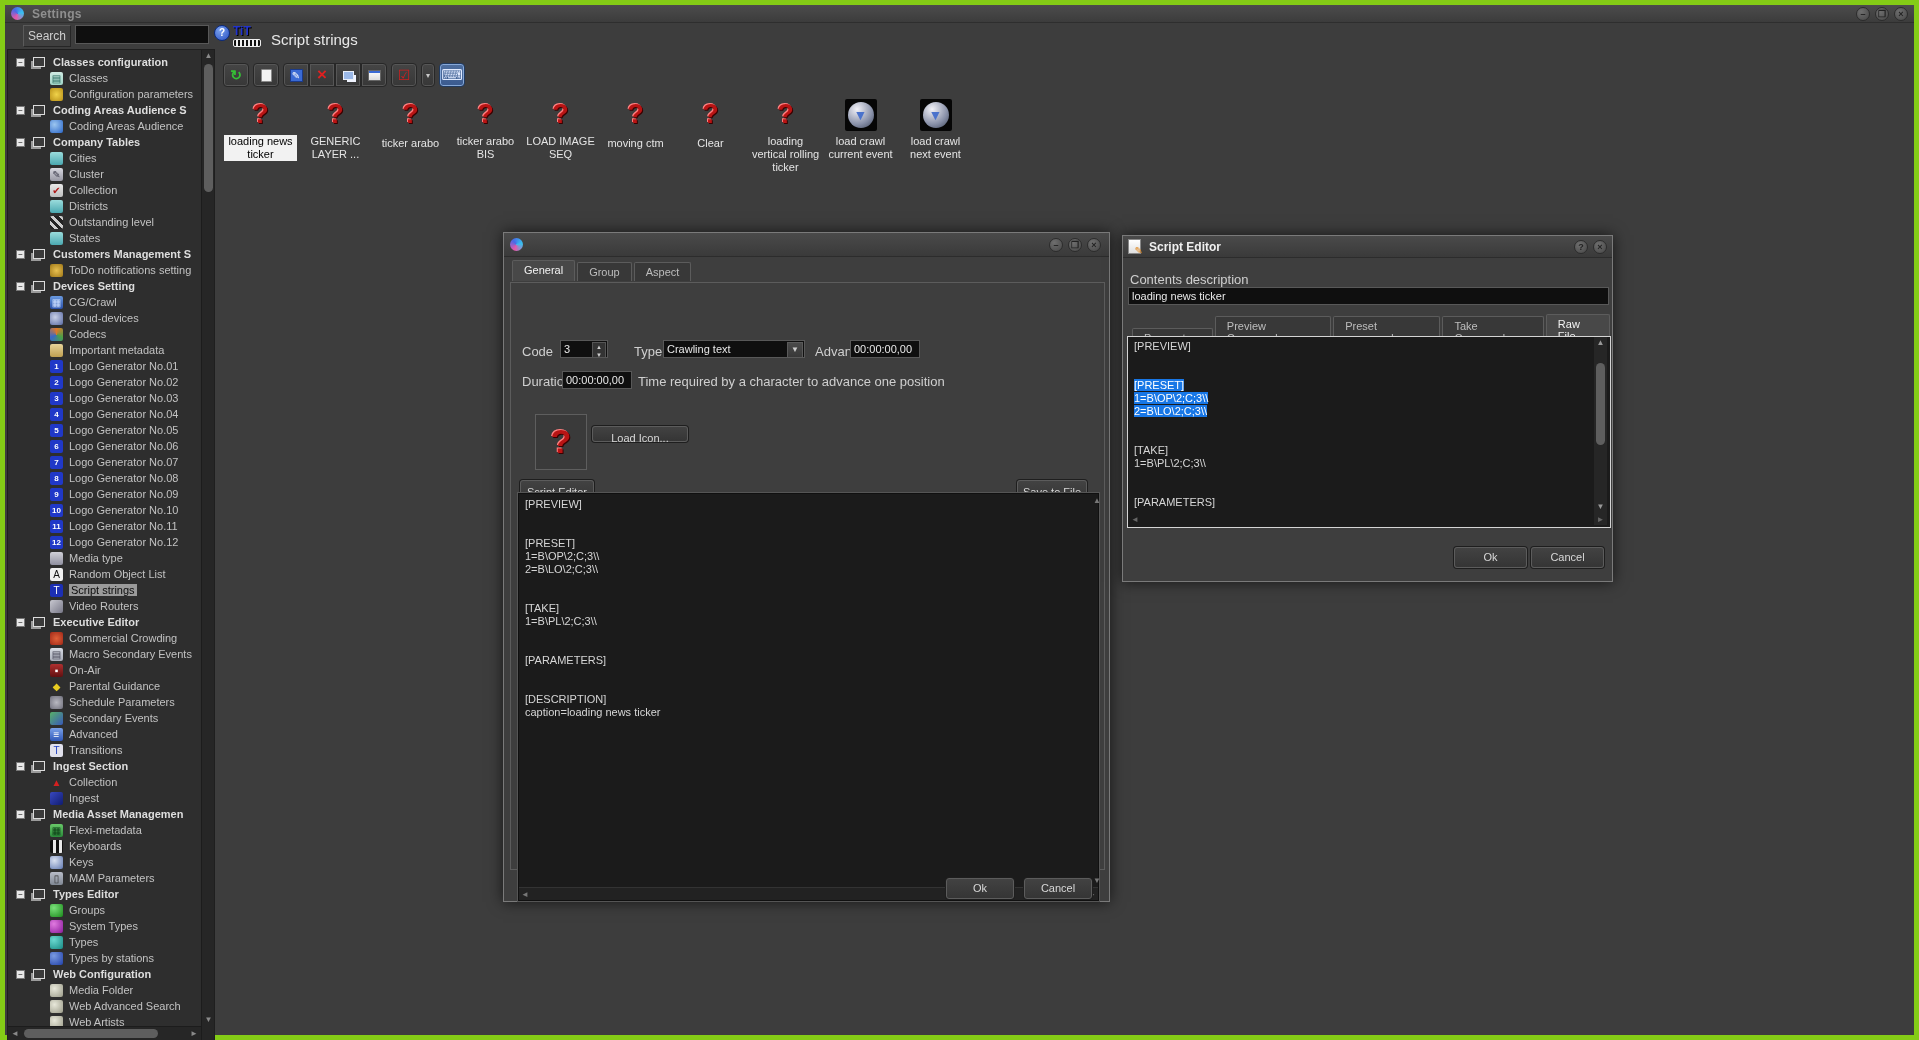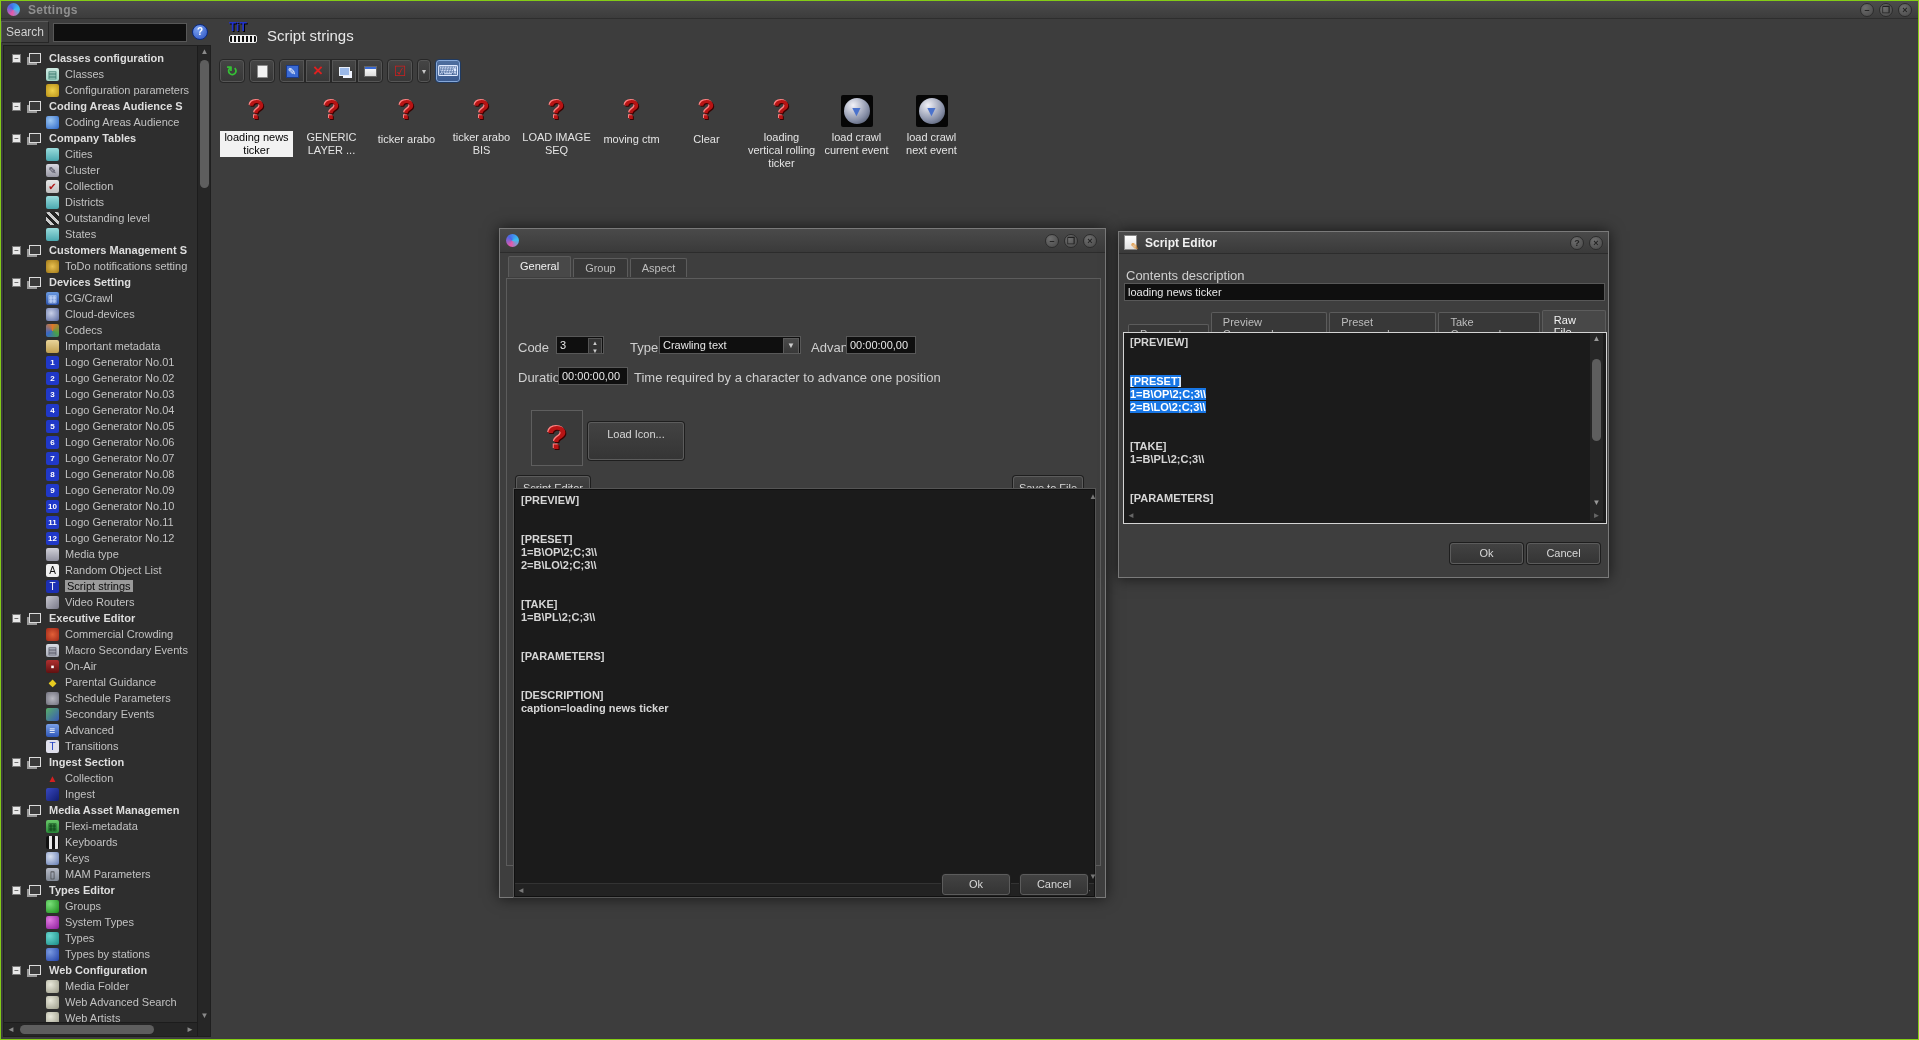--- a/index.html
+++ b/index.html
@@ -1,27 +1,27 @@
 <!DOCTYPE html>
 <html><head>
 <meta charset="utf-8">
 <style>
   *{margin:0;padding:0;box-sizing:border-box;font-family:"Liberation Sans",sans-serif;}
   html,body{width:1919px;height:1040px;background:#2a2a2a;overflow:hidden;}
-  .window{position:absolute;inset:0;background:#3d3d3d;border:1px solid #84cc16;}
+  .window{position:absolute;inset:0;background:#3d3d3d;border:5px solid #84cc16;}
 
   
   .titlebar{position:absolute;left:0;top:0;right:0;height:18px;background:linear-gradient(#4c4c4c,#3c3c3c);display:flex;align-items:center;padding:0 6px;border-bottom:1px solid #2e2e2e;}
   .app-icon{width:13px;height:13px;border-radius:50%;background:conic-gradient(from 200deg,#e858a8,#4868e8,#38c0f0,#e858a8);margin-right:8px;}
   .win-title{font-size:12px;font-weight:bold;color:#8f8f8f;letter-spacing:.3px;}
   .winctl{position:absolute;right:6px;top:2px;display:flex;gap:5px;}
   .roundbtn{width:14px;height:14px;border-radius:50%;background:radial-gradient(circle at 35% 30%,#6e6e6e,#474747);border:1px solid #2c2c2c;color:#222;font-size:9px;line-height:12px;text-align:center;font-weight:bold;}
 
   
-  .search-row{position:absolute;left:0;top:20px;width:210px;height:22px;display:flex;align-items:center;}
+  .search-row{position:absolute;left:18px;top:20px;width:210px;height:22px;display:flex;}
   .search-label{width:48px;height:22px;background:#3f3f3f;border:1px solid #5a5a5a;border-bottom-color:#262626;border-right-color:#262626;color:#cfcfcf;font-size:12px;text-align:center;line-height:20px;}
   .search-input{width:134px;height:19px;margin-left:4px;background:#0f0f0f;border:1px solid #585858;color:#e8e8e8;font-size:11px;padding:0 3px;}
   .help-icon{width:16px;height:16px;margin-left:5px;border-radius:50%;background:radial-gradient(circle at 35% 30%,#7aa2f0,#2a50c0);border:1px solid #0a2a80;color:#fff;font-size:10px;font-weight:bold;text-align:center;line-height:14px;}
   .tree-box{position:absolute;left:2px;top:44px;width:208px;height:992px;background:#2e2e2e;border:1px solid #1f1f1f;overflow:hidden;}
   .tree{position:absolute;left:0;top:4px;right:13px;}
   .tree-row{height:16px;display:flex;align-items:center;white-space:nowrap;overflow:hidden;}
   .tree-row .expander{width:9px;height:9px;margin-left:8px;background:#e8e8e8;border:1px solid #777;color:#111;font-size:8px;line-height:7px;text-align:center;flex:none;}
   .tree-row .folder-ic{width:12px;height:10px;margin-left:8px;border:1px solid #dcdcdc;background:#3a3a3a;box-shadow:-3px 3px 0 -1px #9a9a9a;flex:none;}
   .tree-row.cat .lab{margin-left:8px;font-weight:bold;color:#dedede;font-size:11px;}
   .tree-row .tree-ic{width:13px;height:13px;margin-left:42px;flex:none;display:flex;align-items:center;justify-content:center;font-size:10px;line-height:13px;border-radius:2px;}
@@ -63,21 +63,21 @@
   
   .dialog{position:absolute;background:#3e3e3e;border:1px solid #7a7a7a;box-shadow:0 0 14px rgba(0,0,0,.65);}
   .dlg-titlebar{position:absolute;left:0;top:0;right:0;background:linear-gradient(#4a4a4a,#3a3a3a);border-bottom:1px solid #2c2c2c;display:flex;align-items:center;}
   .field{background:#0f0f0f;border:1px solid #585858;color:#e8e8e8;font-size:11px;padding:0 3px;}
   .btn{background:linear-gradient(#424242,#353535);border:1px solid #5c5c5c;box-shadow:0 0 0 1px #1e1e1e;border-radius:3px;color:#d8d8d8;font-size:11px;text-align:center;position:absolute;}
   .lbl{position:absolute;font-size:13px;color:#cfcfcf;white-space:nowrap;}
   .tabs{position:absolute;display:flex;align-items:flex-end;}
   .tab{padding:3px 11px;font-size:11px;color:#bdbdbd;background:#383838;border:1px solid #5c5c5c;border-bottom:none;border-radius:2px 2px 0 0;margin-right:2px;}
   .tab.active{background:#484848;color:#f2f2f2;padding-bottom:5px;}
   .textarea{position:absolute;background:#1b1b1b;border:1px solid #101010;box-shadow:0 0 0 1px #555;overflow:hidden;}
-  .line{font-size:11px;line-height:13px;color:#d6d6d6;white-space:pre;padding-left:6px;font-weight:bold;}
+  .line{font-size:11px;line-height:13px;color:#d6d6d6;white-space:pre;padding-left:6px;}
   .line span.seltxt{background:#1877e6;color:#fff;}
   .ta-varr{position:absolute;right:1px;width:12px;height:12px;color:#777;font-size:8px;text-align:center;line-height:12px;}
   .ta-harr{position:absolute;bottom:1px;width:12px;height:12px;color:#777;font-size:8px;text-align:center;line-height:12px;}
 
   
   #dlg1{left:498px;top:227px;width:607px;height:670px;}
   #dlg1 .dlg-titlebar{height:24px;padding:0 6px;}
   #dlg1 .tabs{left:8px;top:27px;}
   .tabpanel{position:absolute;left:6px;top:49px;width:595px;height:588px;border:1px solid #5c5c5c;}
   #d1-spin{position:absolute;left:49px;top:57px;width:48px;height:18px;}
@@ -465,21 +465,21 @@
         <div class="dd-arrow">▼</div>
       </div>
       <div class="lbl" style="left:304px;top:61px">Advanced</div>
       <div class="field" style="position:absolute;left:339px;top:57px;width:70px;height:18px;line-height:16px">00:00:00,00</div>
       <div class="lbl" style="left:11px;top:91px">Duration</div>
       <div class="field" style="position:absolute;left:51px;top:88px;width:70px;height:18px;line-height:16px">00:00:00,00</div>
       <div class="lbl" style="left:127px;top:91px">Time required by a character to advance one position</div>
       <div class="icon-box">
         <div class="qmark">?</div>
       </div>
-      <div class="btn" style="left:81px;top:143px;width:96px;height:38px;line-height:22px">Load Icon...</div>
+      <div class="btn" style="left:81px;top:143px;width:96px;height:16px;line-height:22px">Load Icon...</div>
       <div class="btn" style="left:9px;top:197px;width:74px;height:24px;line-height:22px">Script Editor</div>
       <div class="btn" style="left:506px;top:197px;width:70px;height:24px;line-height:22px">Save to File</div>
       <div class="textarea" style="left:7px;top:210px;width:581px;height:408px;padding-top:4px" id="d1-text">
           <div class="line">[PREVIEW]</div>
           <div class="line"> </div>
           <div class="line"> </div>
           <div class="line">[PRESET]</div>
           <div class="line">1=B\OP\2;C;3\\</div>
           <div class="line">2=B\LO\2;C;3\\</div>
           <div class="line"> </div>

